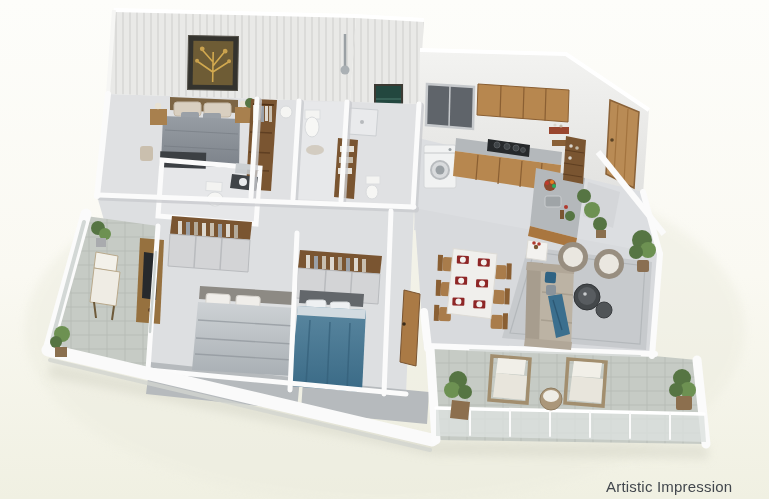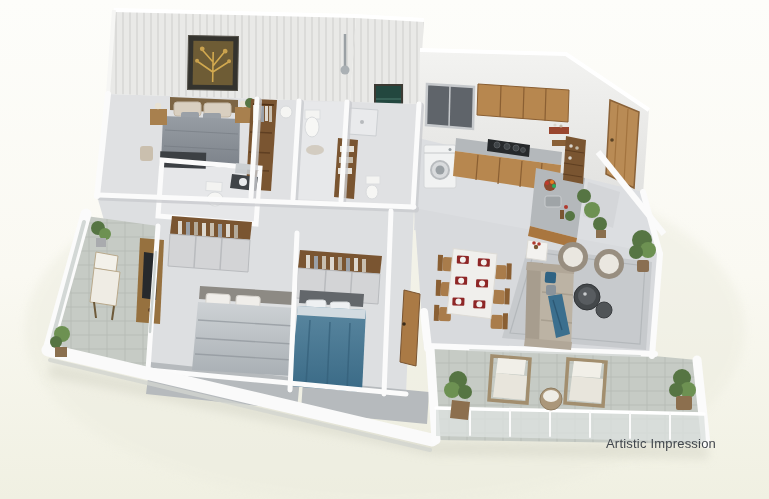--- a/index.html
+++ b/index.html
@@ -1,20 +1,20 @@
 <!DOCTYPE html>
 <html style="--bg-top: #fdfdfa; --bg-bottom: #f0f0e2; --wall-white: #fbfbfb; --wall-shadow: #c9cbce; --floor-light: #e0e1e3; --floor-mid: #d8dadd; --balcony-floor: #c6cbc5; --ledge-gray: #b6babd; --wood: #b7874f; --wood-dark: #7a5531; --door-wood: #b98b55; --bed-gray: #878d94; --bed-silver: #c0c5c9; --bed-blue: #47748f; --sofa-beige: #bcb3a4; --cushion-blue: #2f6383; --armchair-taupe: #988e80; --placemat-red: #8e2626; --plant-green: #567543; --plant-green-light: #6d9152; --counter-dark: #3f4347; --stove-black: #26292b; --window-dark: #5f646a; --board-teal: #23473f; --caption-text: #42474d;"><head>
 <meta charset="utf-8">
 <style>
   html,body{margin:0;padding:0;background:#ffffff;}
   .stage{position:relative;width:769px;height:499px;overflow:hidden;
          font-family:"Liberation Sans", sans-serif;}
   .stage svg{position:absolute;inset:0;display:block;}
-  .caption{position:absolute;top:436px;left:606px;white-space:nowrap;
-           font-size:13px;letter-spacing:.2px;color:#42474d;}
+  .caption{position:absolute;top:478px;left:606px;white-space:nowrap;
+           font-size:15px;letter-spacing:.2px;color:#42474d;}
 </style>
 </head>
 <body>
 
 <div class="stage">
 <svg width="769" height="499" viewBox="0 0 769 499">
   <defs>
     <linearGradient id="bg" x1="0" y1="0" x2="0" y2="1">
       <stop offset="0" stop-color="#fdfdfa"></stop>
           <stop offset="0.55" stop-color="#faf9f2"></stop>

